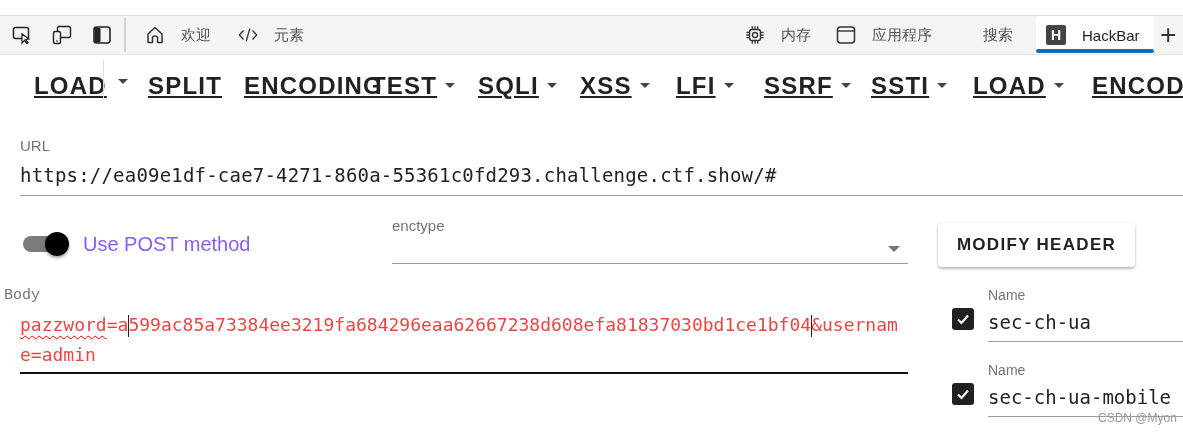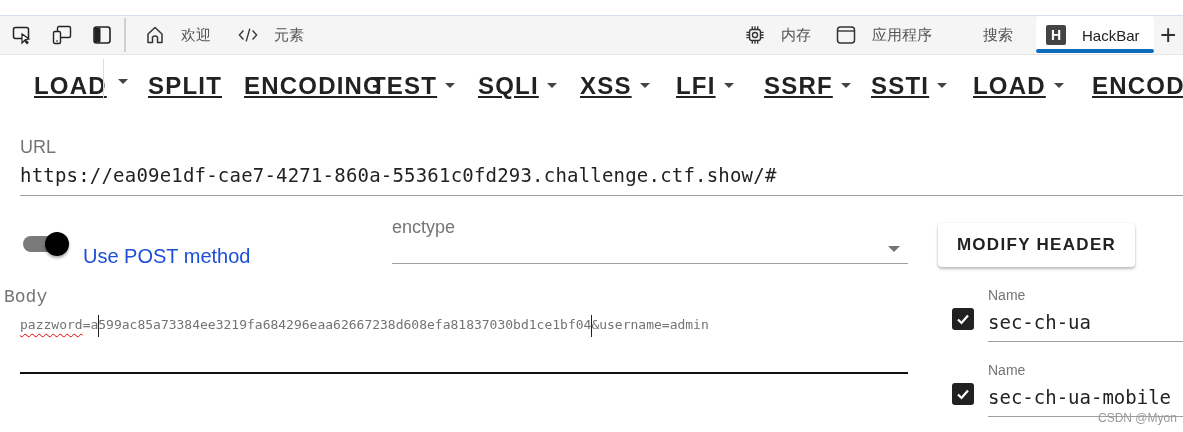--- a/index.html
+++ b/index.html
@@ -18,37 +18,37 @@
     .dt-tab.active::after { content: ""; position: absolute; left: 0; right: 0; bottom: 1px; height: 4px; background: #0f6cbd; border-radius: 2px; }
     .hb-logo { width: 20px; height: 20px; background: #444; color: #fff; font-weight: bold; font-size: 14px; display: inline-flex; align-items: center; justify-content: center; border-radius: 2px; }
     .plus { position: absolute; left: 1160px; top: 4px; font-size: 28px; color: #333; font-weight: 300; line-height: 30px; }
 
     .toolbar { position: relative; height: 58px; }
     .tb-item { position: absolute; top: 17px; font-family: "Liberation Sans", sans-serif; font-weight: bold; font-size: 24px; letter-spacing: 1.2px; color: #222; white-space: nowrap; text-decoration: underline; }
     .tb-caret { display: inline-block; width: 0; height: 0; border-left: 5px solid transparent; border-right: 5px solid transparent; border-top: 5px solid #444; margin-left: 8px; vertical-align: middle; position: relative; top: -2px; }
     .tb-split { position: absolute; left: 103px; top: 4px; width: 1px; height: 40px; background: #ddd; }
     .tb-load-caret { position: absolute; left: 110px; top: 24px; }
 
-    .field-label { position: absolute; font-size: 18px; color: #757575; }
+    .field-label { position: absolute; font-size: 15px; color: #757575; }
     .url-label { left: 20px; top: 137px; }
     .url-input { position: absolute; left: 20px; top: 160px; width: 1163px; height: 36px; border-bottom: 1px solid #9e9e9e; font-family: "DejaVu Sans Mono", monospace; font-size: 19px; color: #222; line-height: 30px; letter-spacing: 0.2px; white-space: nowrap; overflow: hidden; }
 
     .toggle { position: absolute; left: 23px; top: 230px; width: 48px; height: 28px; }
     .toggle .track { position: absolute; left: 0; top: 6px; width: 42px; height: 16px; background: #7a7a7a; border-radius: 8px; }
     .toggle .thumb { position: absolute; left: 22px; top: 2px; width: 24px; height: 24px; background: #000; border-radius: 50%; box-shadow: 0 2px 3px rgba(0,0,0,0.35); }
-    .toggle-label { position: absolute; left: 83px; top: 245px; font-size: 20px; color: #1d4ed8; }
+    .toggle-label { position: absolute; left: 83px; top: 233px; font-size: 20px; color: #8b5cf6; }
 
     .enctype-label { left: 392px; top: 217px; }
     .enctype-select { position: absolute; left: 392px; top: 236px; width: 516px; height: 28px; border-bottom: 1px solid #9e9e9e; font-size: 20px; color: #222; line-height: 26px; }
     .enctype-caret { position: absolute; right: 8px; top: 10px; width: 0; height: 0; border-left: 6px solid transparent; border-right: 6px solid transparent; border-top: 6px solid #757575; }
 
     .modify-btn { position: absolute; left: 938px; top: 223px; width: 197px; height: 44px; background: #fff; border-radius: 4px; box-shadow: 0 2px 3px rgba(0,0,0,0.25), 0 0 2px rgba(0,0,0,0.1); font-weight: bold; font-size: 17px; letter-spacing: 1.3px; color: #222; display: flex; align-items: center; justify-content: center; }
 
     .body-label { left: 4px; top: 287px; font-family: Liberation Mono, monospace; }
-    .body-input { position: absolute; left: 20px; top: 310px; width: 888px; height: 64px; border-bottom: 2px solid #111; font-family: "DejaVu Sans Mono", monospace; font-size: 13px; color: #737373; line-height: 30px; word-break: break-all; }
+    .body-input { position: absolute; left: 20px; top: 310px; width: 888px; height: 64px; border-bottom: 2px solid #111; font-family: "DejaVu Sans Mono", monospace; font-size: 18px; color: #ef4444; line-height: 30px; word-break: break-all; }
     .spell { text-decoration: underline wavy #e00; text-decoration-thickness: 1px; text-underline-offset: 4px; }
     .caret { display: inline-block; width: 1px; height: 22px; background: #222; vertical-align: middle; margin: 0 -1px 0 0; }
 
     .hdr-row { position: absolute; left: 950px; width: 233px; height: 70px; }
     .hdr-check { position: absolute; left: 2px; top: 28px; width: 22px; height: 22px; background: #212121; border-radius: 3px; display: flex; align-items: center; justify-content: center; }
     .hdr-name-label { position: absolute; left: 38px; top: 7px; font-size: 14px; color: #757575; }
     .hdr-name-input { position: absolute; left: 38px; top: 28px; width: 200px; height: 34px; border-bottom: 1px solid #9e9e9e; font-family: "DejaVu Sans Mono", monospace; font-size: 19px; color: #222; line-height: 28px; white-space: nowrap; }
 
     .watermark { position: absolute; left: 1098px; top: 411px; font-size: 12px; color: #999; }
   </style>

